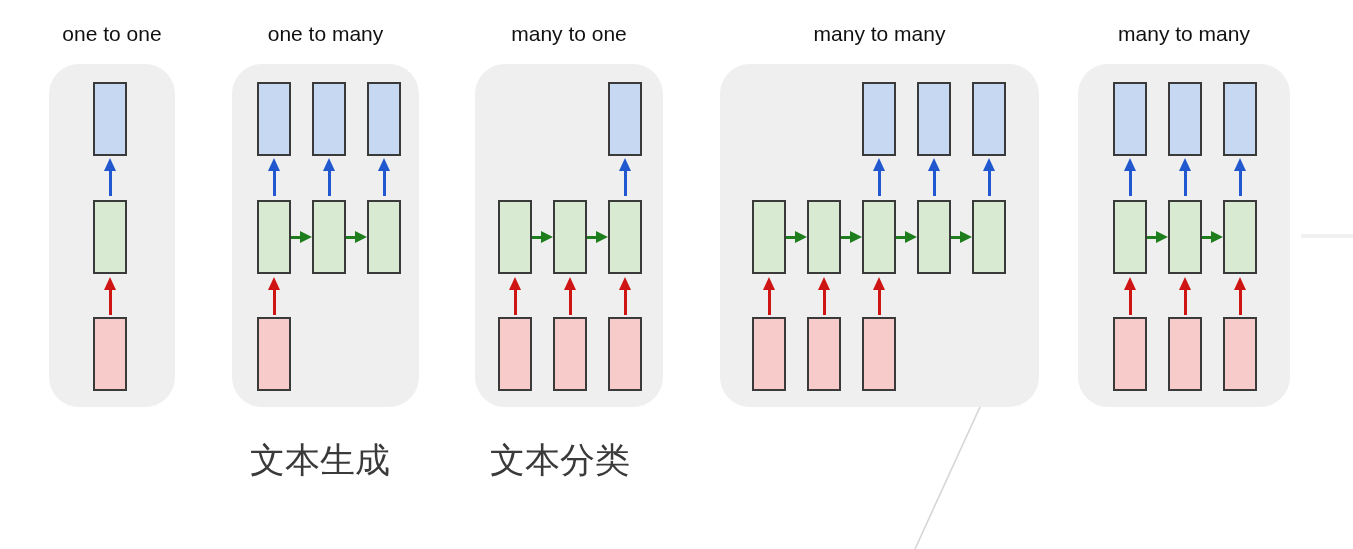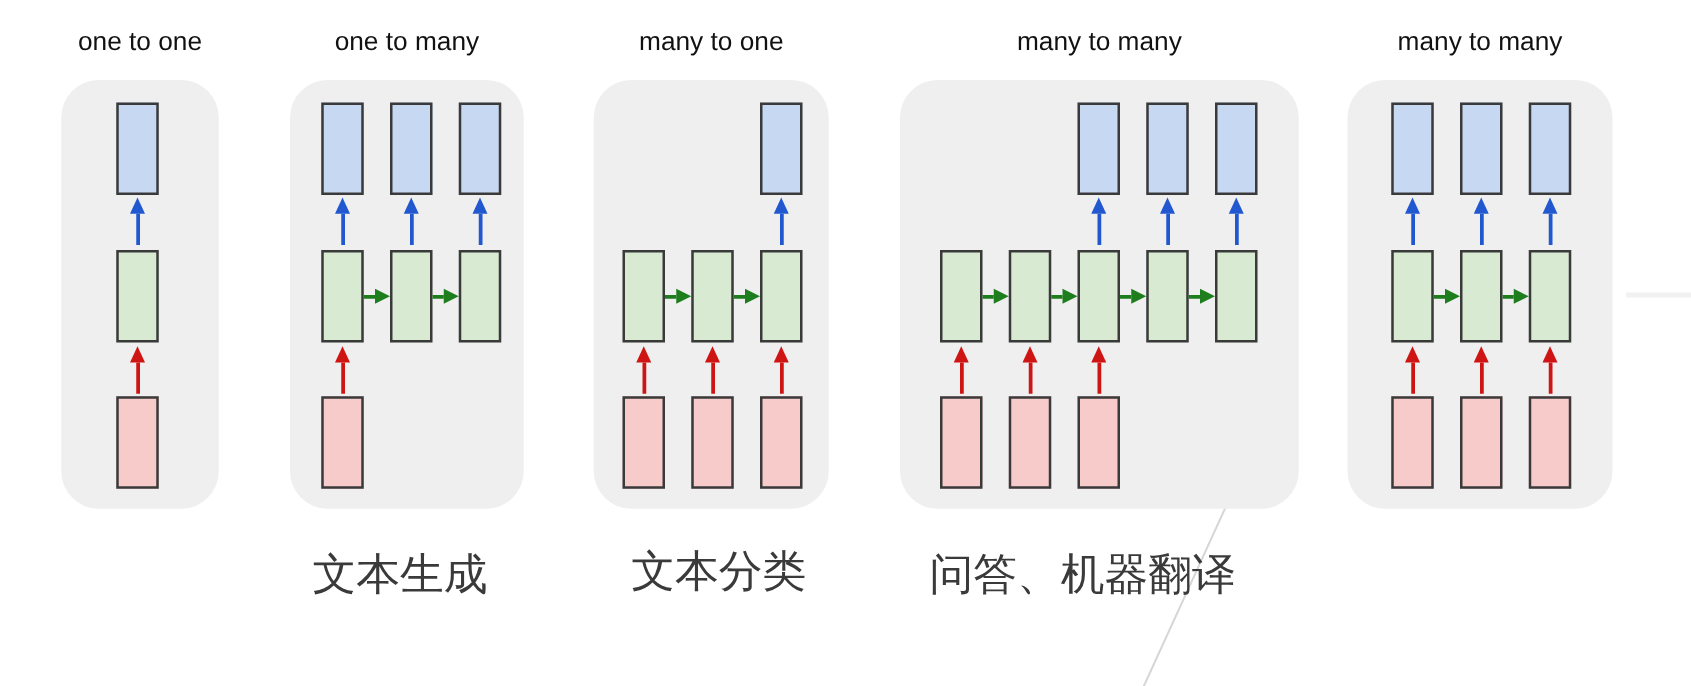--- a/index.html
+++ b/index.html
@@ -104,21 +104,21 @@
       <div class="harrow" style="left: 57px; top: 167px;">
         <div class="shaft" style="background: rgb(30, 126, 30);"></div>
         <div class="head" style="border-left-color: rgb(30, 126, 30);"></div>
       </div>
       <div class="harrow" style="left: 112px; top: 167px;">
         <div class="shaft" style="background: rgb(30, 126, 30);"></div>
         <div class="head" style="border-left-color: rgb(30, 126, 30);"></div>
       </div>
     </div>
     <div class="panel-title" style="left: 569px; color: rgb(17, 17, 17);">many to one</div>
-    <div class="zh-label" style="left: 575px; color: rgb(58, 58, 58); font-family: Liberation Mono, monospace;">文本分类</div>
+    <div class="zh-label" style="left: 560px; color: rgb(58, 58, 58);">文本分类</div>
     <div class="panel" style="left: 720px; width: 319px; background: rgb(239, 239, 239);">
       <div class="box" style="left: 142px; top: 18px; background: rgb(199, 216, 242); border-color: rgb(58, 58, 58);"></div>
       <div class="box" style="left: 197px; top: 18px; background: rgb(199, 216, 242); border-color: rgb(58, 58, 58);"></div>
       <div class="box" style="left: 252px; top: 18px; background: rgb(199, 216, 242); border-color: rgb(58, 58, 58);"></div>
       <div class="box" style="left: 32px; top: 136px; background: rgb(217, 234, 211); border-color: rgb(58, 58, 58);"></div>
       <div class="box" style="left: 87px; top: 136px; background: rgb(217, 234, 211); border-color: rgb(58, 58, 58);"></div>
       <div class="box" style="left: 142px; top: 136px; background: rgb(217, 234, 211); border-color: rgb(58, 58, 58);"></div>
       <div class="box" style="left: 197px; top: 136px; background: rgb(217, 234, 211); border-color: rgb(58, 58, 58);"></div>
       <div class="box" style="left: 252px; top: 136px; background: rgb(217, 234, 211); border-color: rgb(58, 58, 58);"></div>
       <div class="box" style="left: 32px; top: 253px; background: rgb(248, 203, 203); border-color: rgb(58, 58, 58);"></div>
@@ -159,21 +159,20 @@
       <div class="harrow" style="left: 176px; top: 167px;">
         <div class="shaft" style="background: rgb(30, 126, 30);"></div>
         <div class="head" style="border-left-color: rgb(30, 126, 30);"></div>
       </div>
       <div class="harrow" style="left: 231px; top: 167px;">
         <div class="shaft" style="background: rgb(30, 126, 30);"></div>
         <div class="head" style="border-left-color: rgb(30, 126, 30);"></div>
       </div>
     </div>
     <div class="panel-title" style="left: 879.5px; color: rgb(17, 17, 17);">many to many</div>
-    <div class="zh-label" style="left: 866px; color: rgb(58, 58, 58);">问答、机器翻译</div>
     <div class="panel" style="left: 1078px; width: 212px; background: rgb(239, 239, 239);">
       <div class="box" style="left: 35px; top: 18px; background: rgb(199, 216, 242); border-color: rgb(58, 58, 58);"></div>
       <div class="box" style="left: 90px; top: 18px; background: rgb(199, 216, 242); border-color: rgb(58, 58, 58);"></div>
       <div class="box" style="left: 145px; top: 18px; background: rgb(199, 216, 242); border-color: rgb(58, 58, 58);"></div>
       <div class="box" style="left: 35px; top: 136px; background: rgb(217, 234, 211); border-color: rgb(58, 58, 58);"></div>
       <div class="box" style="left: 90px; top: 136px; background: rgb(217, 234, 211); border-color: rgb(58, 58, 58);"></div>
       <div class="box" style="left: 145px; top: 136px; background: rgb(217, 234, 211); border-color: rgb(58, 58, 58);"></div>
       <div class="box" style="left: 35px; top: 253px; background: rgb(248, 203, 203); border-color: rgb(58, 58, 58);"></div>
       <div class="box" style="left: 90px; top: 253px; background: rgb(248, 203, 203); border-color: rgb(58, 58, 58);"></div>
       <div class="box" style="left: 145px; top: 253px; background: rgb(248, 203, 203); border-color: rgb(58, 58, 58);"></div>

